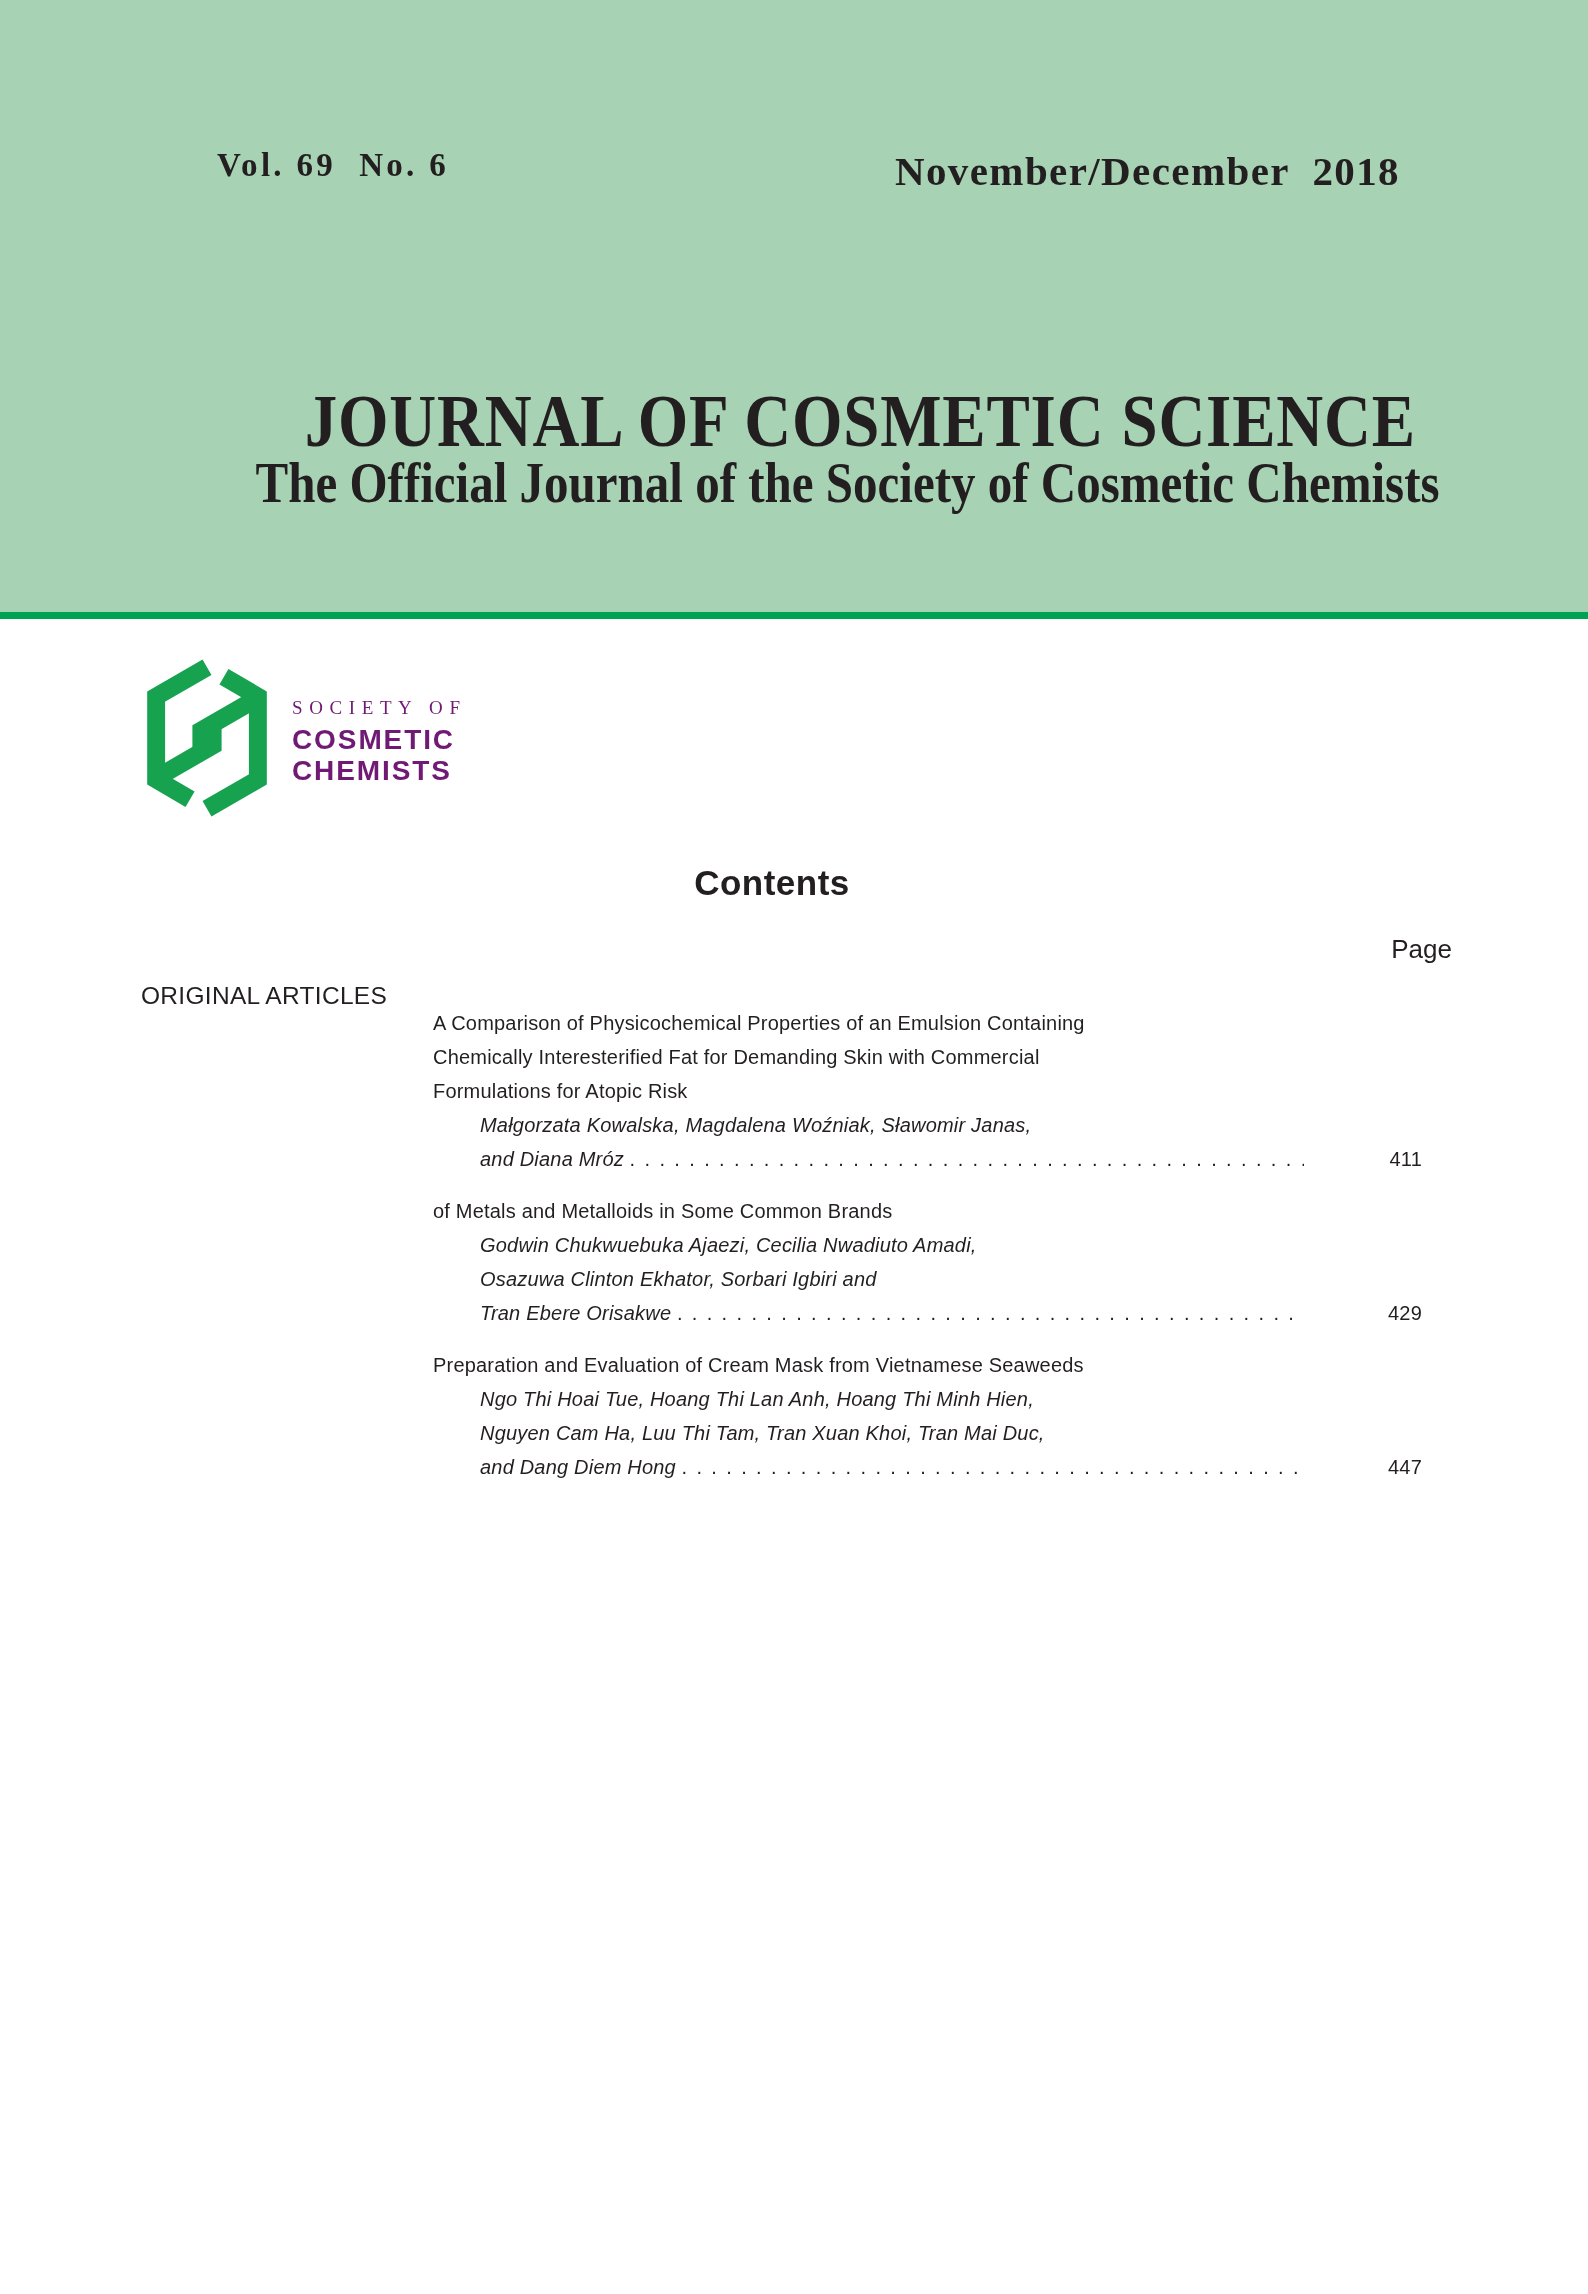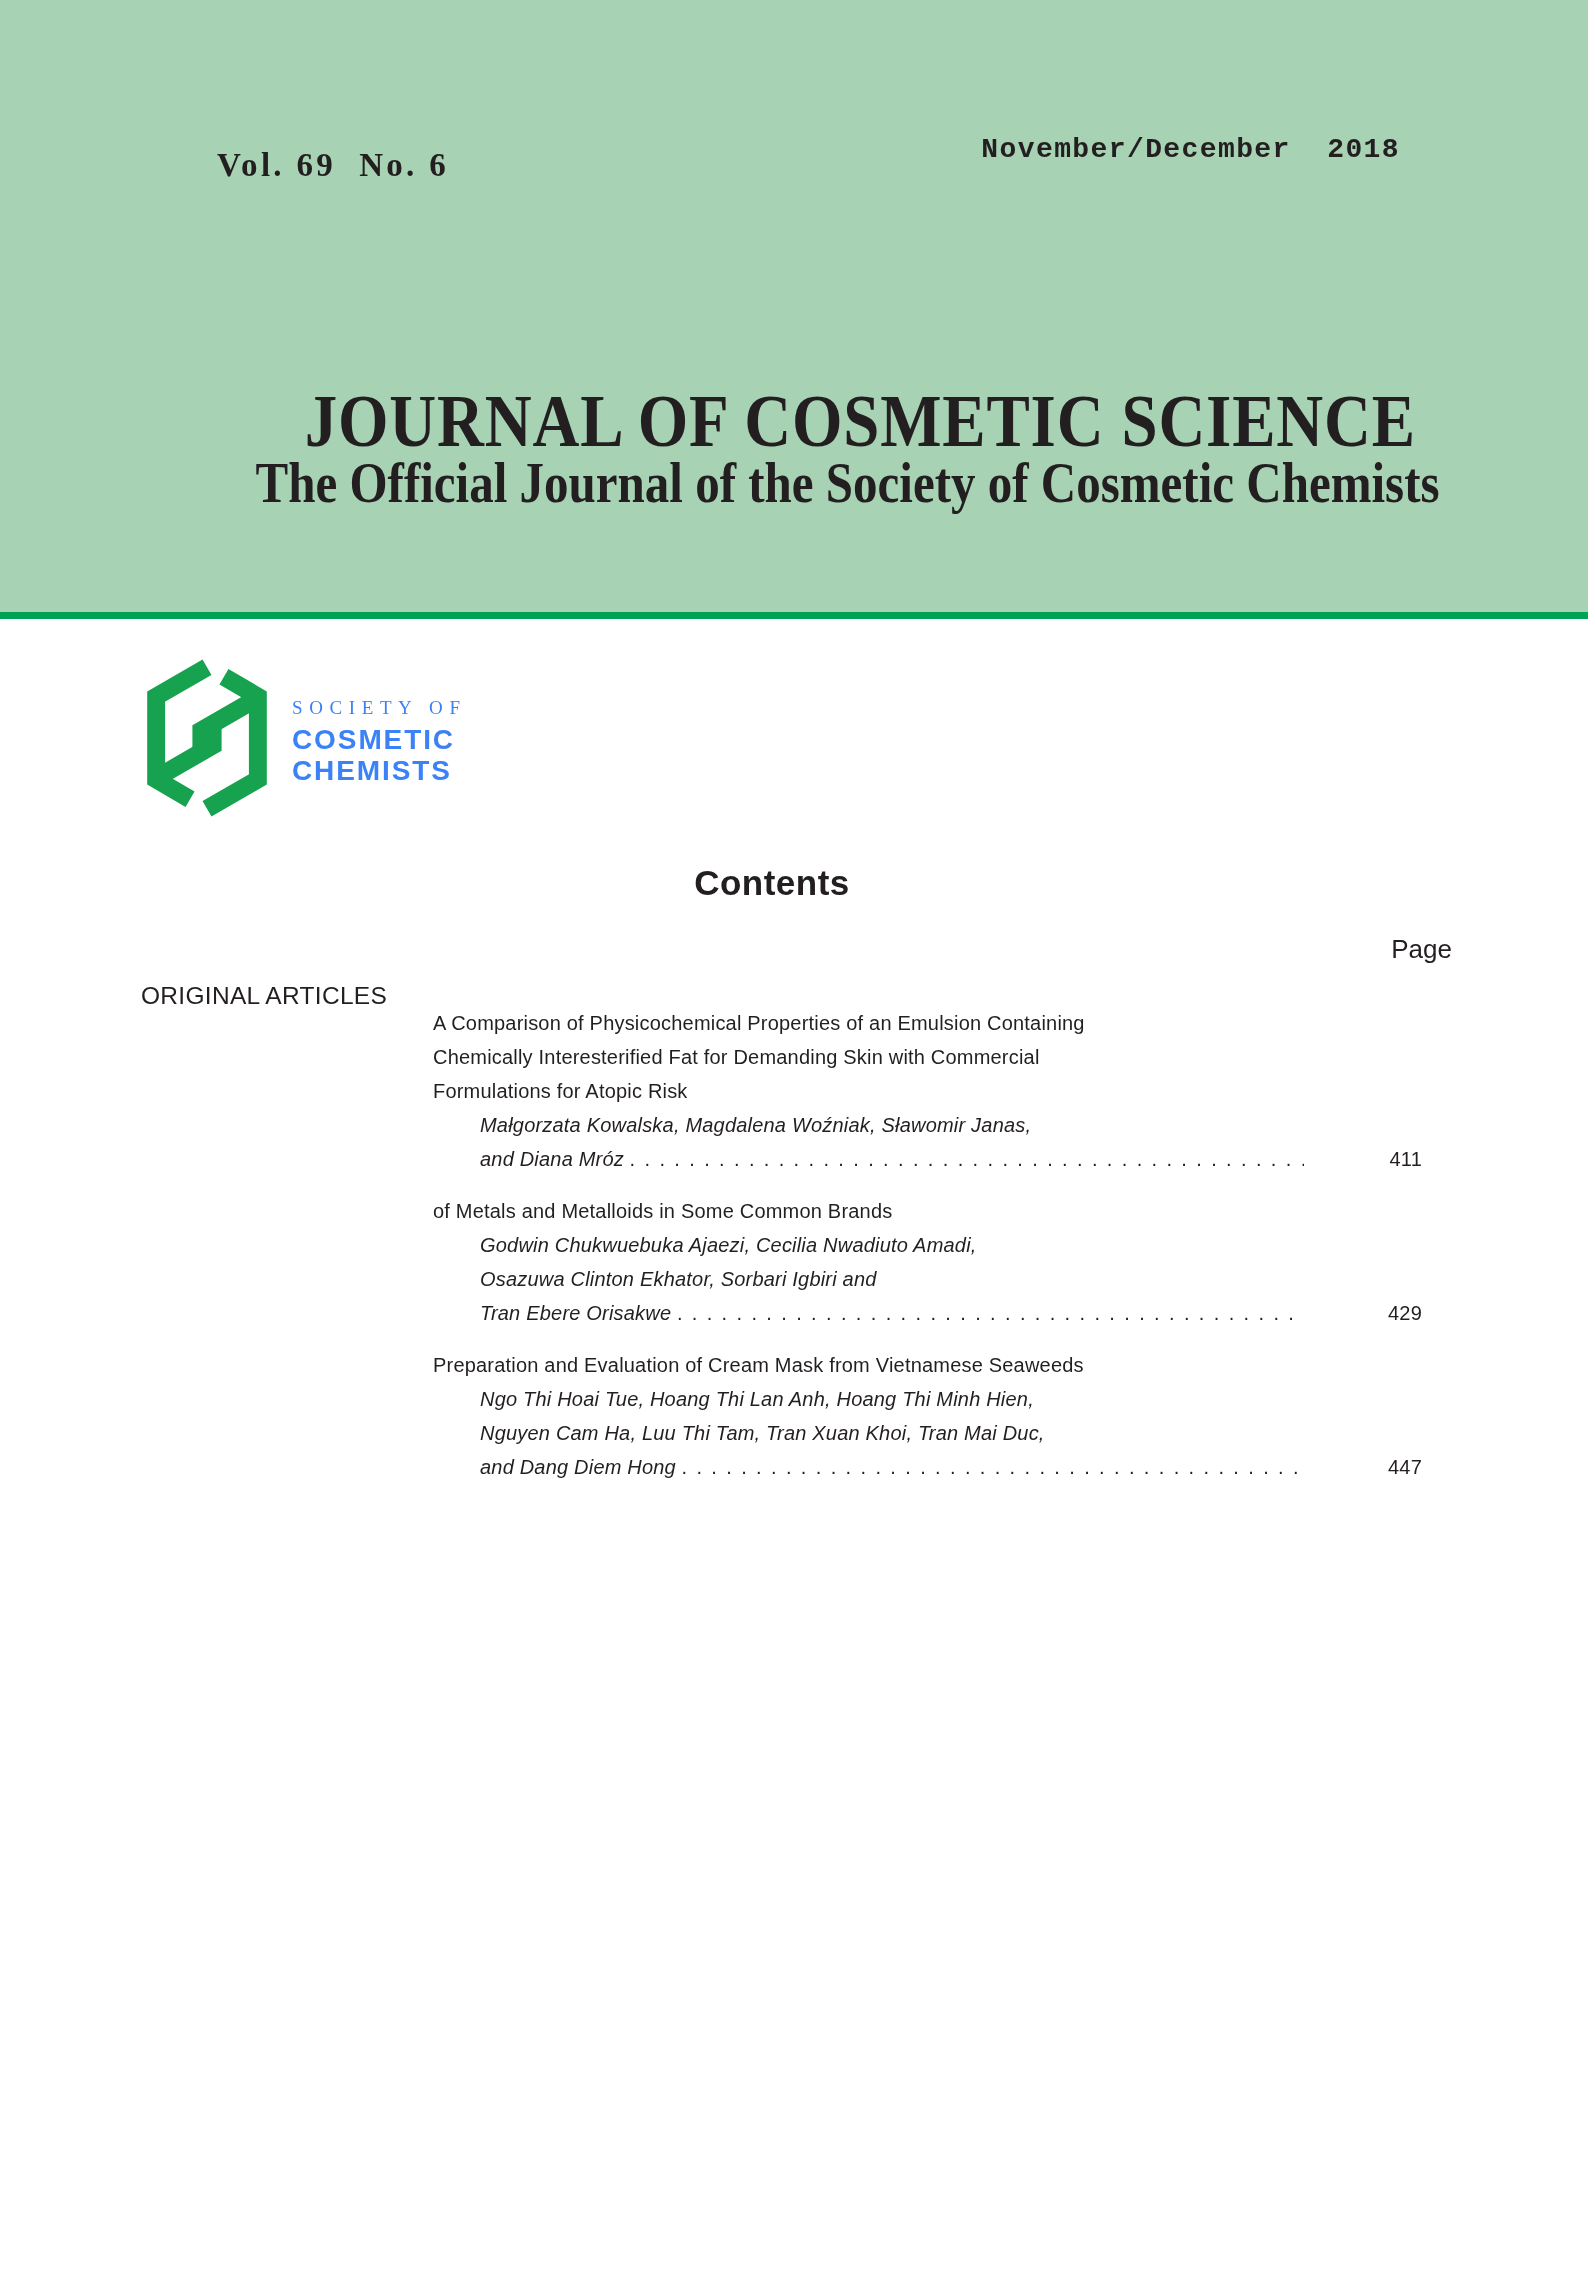--- a/index.html
+++ b/index.html
@@ -27,24 +27,24 @@
     position: absolute;
     left: 217px; top: 147px;
     font-family: "Liberation Serif", serif;
     font-weight: bold;
     font-size: 33px;
     letter-spacing: 3.3px;
     white-space: pre;
   }
   .masthead .issue-date {
     position: absolute;
-    right: 212px; top: 134px;
-    font-family: Liberation Mono, monospace;
-    font-weight: bold;
-    font-size: 28px;
+    right: 212px; top: 147px;
+    font-family: Liberation Serif, serif;
+    font-weight: bold;
+    font-size: 41px;
     letter-spacing: 1.4px;
     white-space: pre;
   }
   .masthead .journal-title {
     position: absolute;
     left: 0; right: 0; top: 312px;
     text-align: center;
     line-height: 1;
     font-family: "Liberation Serif", serif;
     font-weight: bold;
@@ -172,21 +172,21 @@
       <span>The Official Journal of the Society of Cosmetic Chemists</span>
     </div>
   </div>
 
   <svg class="logo-mark" viewBox="0 0 140 172" xmlns="http://www.w3.org/2000/svg" fill="none">
     <path d="M70,11 L16,42 L16,130 L52,151" stroke-width="19" stroke="#16a24f"></path>
     <path d="M70,161 L124,130 L124,42 L88,21" stroke-width="19" stroke="#16a24f"></path>
     <path d="M121,45 L64,78 L64,100" stroke-width="19" stroke="#16a24f"></path>
     <path d="M19,127 L76,94 L76,72" stroke-width="19" stroke="#16a24f"></path>
   </svg>
-  <div class="logo-text" style="color: #3b82f6;">
+  <div class="logo-text" style="color: #701a75;">
     <div class="l1">SOCIETY OF</div>
     <div class="l2">COSMETIC</div>
     <div class="l3">CHEMISTS</div>
   </div>
 
   <div class="contents-heading">Contents</div>
   <div class="page-col-label">Page</div>
   <div class="section-label">ORIGINAL ARTICLES</div>
 
   <div class="articles">

